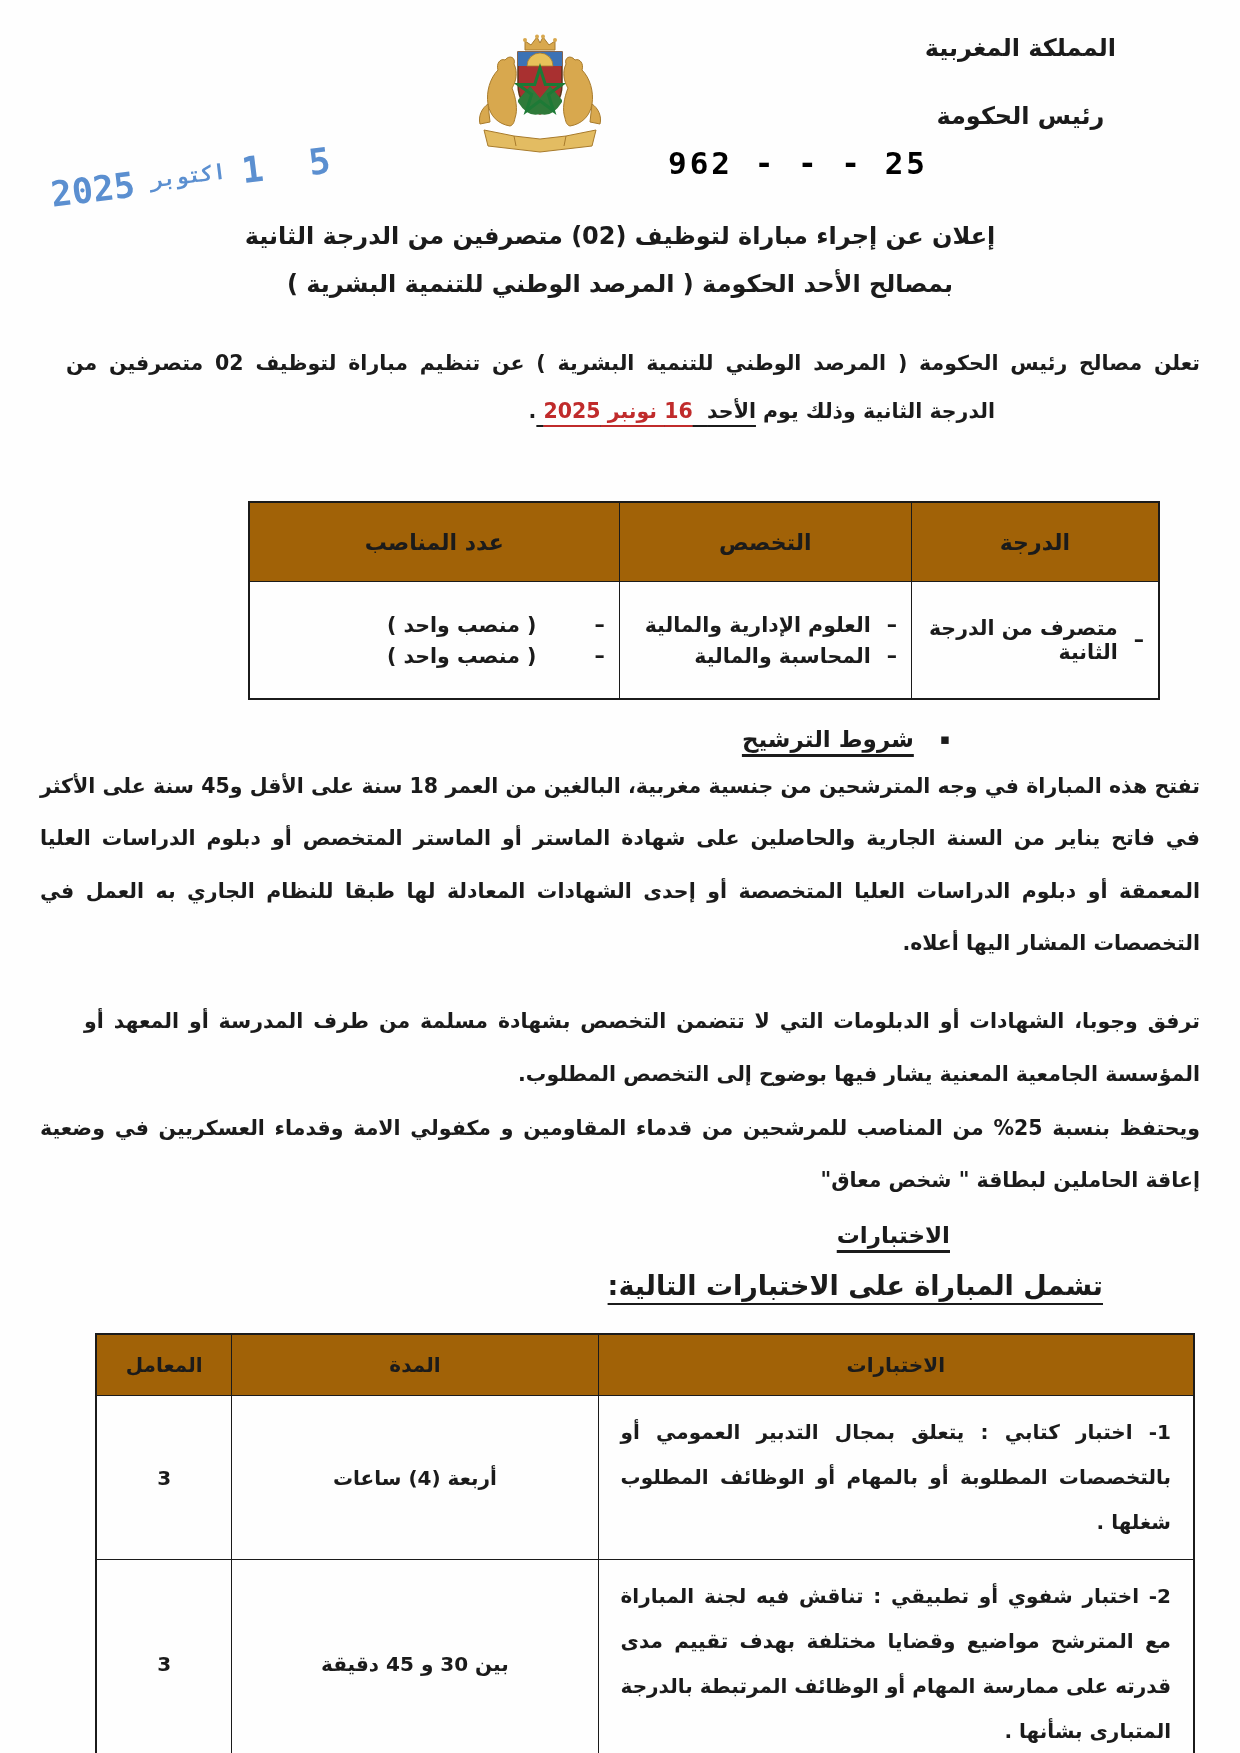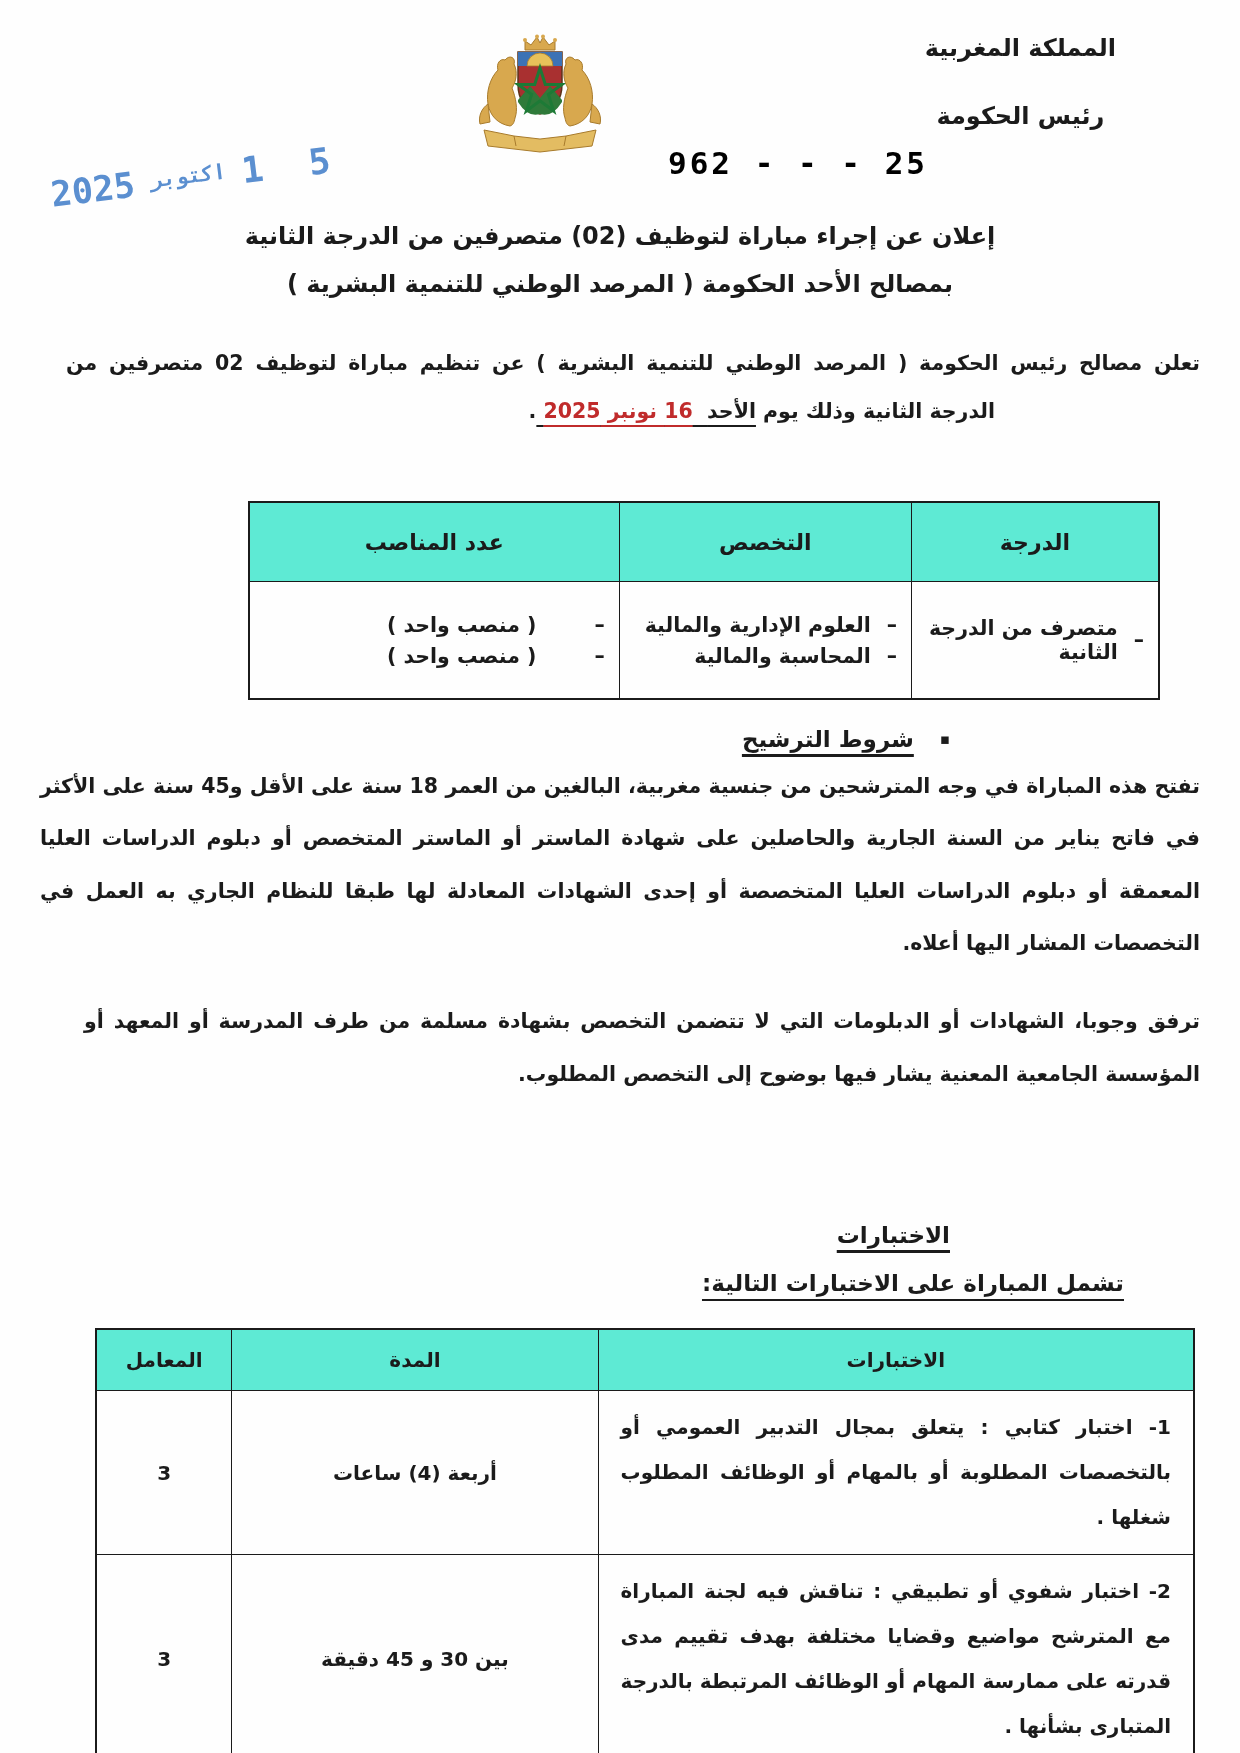--- a/index.html
+++ b/index.html
@@ -27,42 +27,42 @@
   .doc-title{text-align:center;font-weight:bold;font-size:24px;line-height:1.4;}
   .doc-title .t2{margin-top:14px;}
   .intro{margin-top:50px;font-weight:bold;font-size:20.5px;}
   .intro .l1{text-align:justify;text-align-last:justify;margin-left:26px;}
   .intro .l2{margin-top:24px;text-align:right;margin-right:205px;}
   .u-day{text-decoration:underline;text-underline-offset:7px;text-decoration-thickness:2px;}
   .u-date{color:#c02b2b;text-decoration:underline;text-underline-offset:7px;text-decoration-thickness:2px;}
   
   table{border-collapse:collapse;font-weight:bold;}
   .tbl1{margin-top:78px;margin-right:40px;width:912px;border:2px solid #1b1b1b;}
-  .tbl1 th,.tbl2 th{background:#5eead4;border:1.5px solid #1b1b1b;font-size:22px;}
+  .tbl1 th,.tbl2 th{background:#a16207;border:1.5px solid #1b1b1b;font-size:22px;}
   .tbl1 td,.tbl2 td{border:1.5px solid #1b1b1b;vertical-align:middle;}
   .tbl1 th{height:76px;}
   .tbl1 .col-grade{width:247px;}
   .tbl1 .col-spec{width:293px;}
   .tbl1 .col-pos{width:372px;}
   .tbl1 td{height:104px;font-size:20.5px;padding:6px 14px;}
   .dash-line{display:flex;align-items:center;gap:16px;justify-content:flex-start;margin:7px 0;}
   .dash-line .gap-wide{width:26px;display:inline-block;}
   
   .cond-heading{margin-top:26px;margin-right:250px;display:flex;align-items:center;gap:26px;font-weight:bold;font-size:23px;}
   .cond-heading .txt{text-decoration:underline;text-underline-offset:7px;text-decoration-thickness:2.5px;}
   .cond-heading .bullet{font-size:15px;}
   .paragraph{font-weight:bold;font-size:20.5px;line-height:2.55;text-align:justify;margin:0;}
   .p1{margin-top:8px;}
   .p2{margin-top:26px;margin-left:44px;}
   .p3{margin-top:2px;}
   
   .tests-section{position:absolute;top:1222px;right:40px;left:40px;}
   .tests-heading{text-align:right;margin-right:250px;font-weight:bold;font-size:23px;
     text-decoration:underline;text-underline-offset:7px;text-decoration-thickness:2.5px;}
-  .tests-intro{text-align:right;margin-right:76px;margin-top:22px;font-weight:bold;font-size:23px;
+  .tests-intro{text-align:right;margin-right:97px;margin-top:22px;font-weight:bold;font-size:27px;
     text-decoration:underline;text-underline-offset:8px;text-decoration-thickness:1.5px;}
   .tbl2{margin-top:32px;margin-right:5px;width:1100px;border:2px solid #1b1b1b;}
   .tbl2 th{height:58px;font-size:20px;}
   .tbl2 .col-tests{width:598px;}
   .tbl2 .col-dur{width:367px;}
   .tbl2 .col-coef{width:133px;}
   .tbl2 td{font-size:20px;}
   .tbl2 td.cell-tests{padding:14px 22px;text-align:justify;line-height:2.25;}
   .tbl2 td.cell-center{text-align:center;}
   .tbl2 .r1 td{height:122px;}
@@ -174,20 +174,21 @@
         </tr>
       </tbody>
     </table>
 
     <div class="cond-heading">
       <span class="bullet">▪</span>
       <span class="txt">شروط الترشيح</span>
     </div>
     <p class="paragraph p1">تفتح هذه المباراة في وجه المترشحين من جنسية مغربية، البالغين من العمر 18 سنة على الأقل و45 سنة على الأكثر في فاتح يناير من السنة الجارية والحاصلين على شهادة الماستر أو الماستر المتخصص أو دبلوم الدراسات العليا المعمقة أو دبلوم الدراسات العليا المتخصصة أو إحدى الشهادات المعادلة لها طبقا للنظام الجاري به العمل في التخصصات المشار اليها أعلاه.</p>
     <p class="paragraph p2">ترفق وجوبا، الشهادات أو الدبلومات التي لا تتضمن التخصص بشهادة مسلمة من طرف المدرسة أو المعهد أو المؤسسة الجامعية المعنية يشار فيها بوضوح إلى التخصص المطلوب.</p>
+    <p class="paragraph p3">ويحتفظ بنسبة 25% من المناصب للمرشحين من قدماء المقاومين و مكفولي الامة وقدماء العسكريين في وضعية إعاقة الحاملين لبطاقة " شخص معاق"</p>
   </div>
 
   <div class="tests-section">
     <div class="tests-heading">الاختبارات</div>
     <div class="tests-intro">تشمل المباراة على الاختبارات التالية:</div>
 
     <table class="tbl2">
       <thead>
         <tr>
           <th class="col-tests">الاختبارات</th>

